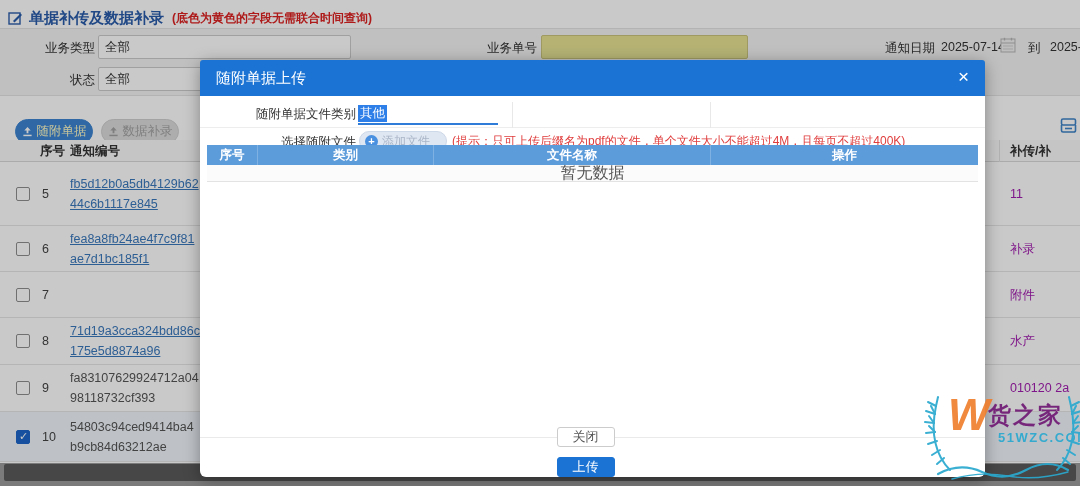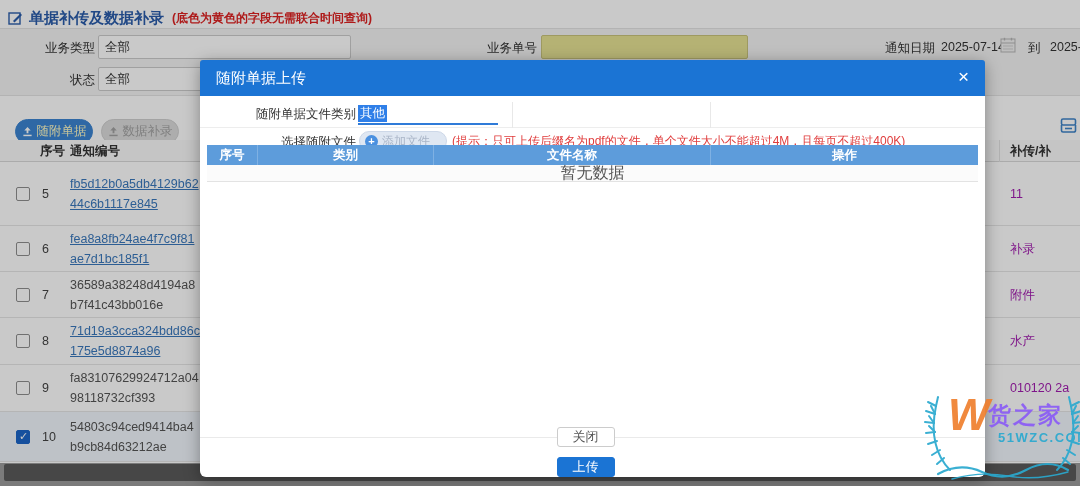--- a/index.html
+++ b/index.html
@@ -75,21 +75,21 @@
   .m-empty { height:17px; background:#fbfbfb; border-bottom:1px solid #e3e3e3; text-align:center; line-height:16px; color:#555; font-size:16px; }
 
   .modal-footer { position:absolute; left:0; bottom:0; width:785px; height:40px; border-top:1px solid #eaeaea; display:flex; align-items:center; justify-content:flex-end; gap:10px; padding-right:14px;flex-direction:column; }
   .mf-btn { height:28px; min-width:58px; padding:0 14px; border-radius:3px; font-size:13px; cursor:pointer; display:flex; align-items:center; justify-content:center; }
   .mf-close { background:#fff; border:1px solid #ccc; color:#555; }
   .mf-upload { background:#1b74d4; border:1px solid #1b74d4; color:#fff; }
 
   
   .watermark { position:absolute; left:922px; top:386px; width:163px; height:100px; z-index:200; pointer-events:none; opacity:0.92; }
   .wm-w { position:absolute; left:26px; top:6px; font-size:44px; font-weight:bold; font-style:italic; color:#ef7f2e; line-height:46px; }
-  .wm-brand { position:absolute; left:66px; top:14px; font-size:23px; font-weight:bold; color:#8b5cf6; letter-spacing:2px; }
+  .wm-brand { position:absolute; left:66px; top:14px; font-size:23px; font-weight:bold; color:#701a75; letter-spacing:2px; }
   .wm-site { position:absolute; left:76px; top:44px; font-size:13px; font-weight:bold; color:#2aa9cf; letter-spacing:1.5px; }
   .wm-svg { position:absolute; left:0; top:0; }
 </style>
 </head>
 <body>
 
 <div class="stage">
 
   <div class="bg-page">
 
@@ -163,21 +163,20 @@
   </div>
         <div class="bg-row" style="height: 46px;">
     <span class="cell-check"></span>
     <span class="cell-seq">6</span>
     <span class="cell-notice link">fea8a8fb24ae4f7c9f81ae7d1bc185f1</span>
     <span class="cell-right">补录</span>
   </div>
         <div class="bg-row" style="height: 46px;">
     <span class="cell-check"></span>
     <span class="cell-seq">7</span>
-    <span class="cell-notice">36589a38248d4194a8b7f41c43bb016e</span>
     <span class="cell-right">附件</span>
   </div>
         <div class="bg-row" style="height: 47px;">
     <span class="cell-check"></span>
     <span class="cell-seq">8</span>
     <span class="cell-notice link">71d19a3cca324bdd86c175e5d8874a96</span>
     <span class="cell-right">水产</span>
   </div>
         <div class="bg-row" style="height: 47px;">
     <span class="cell-check"></span>

